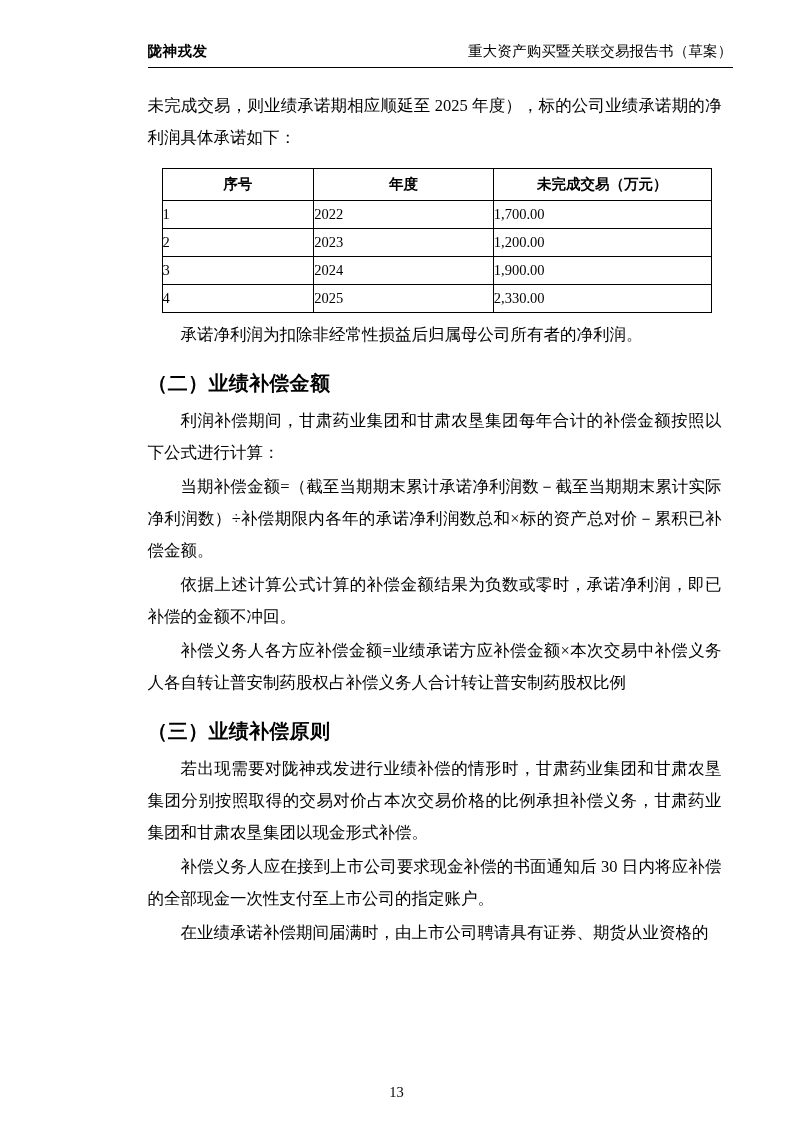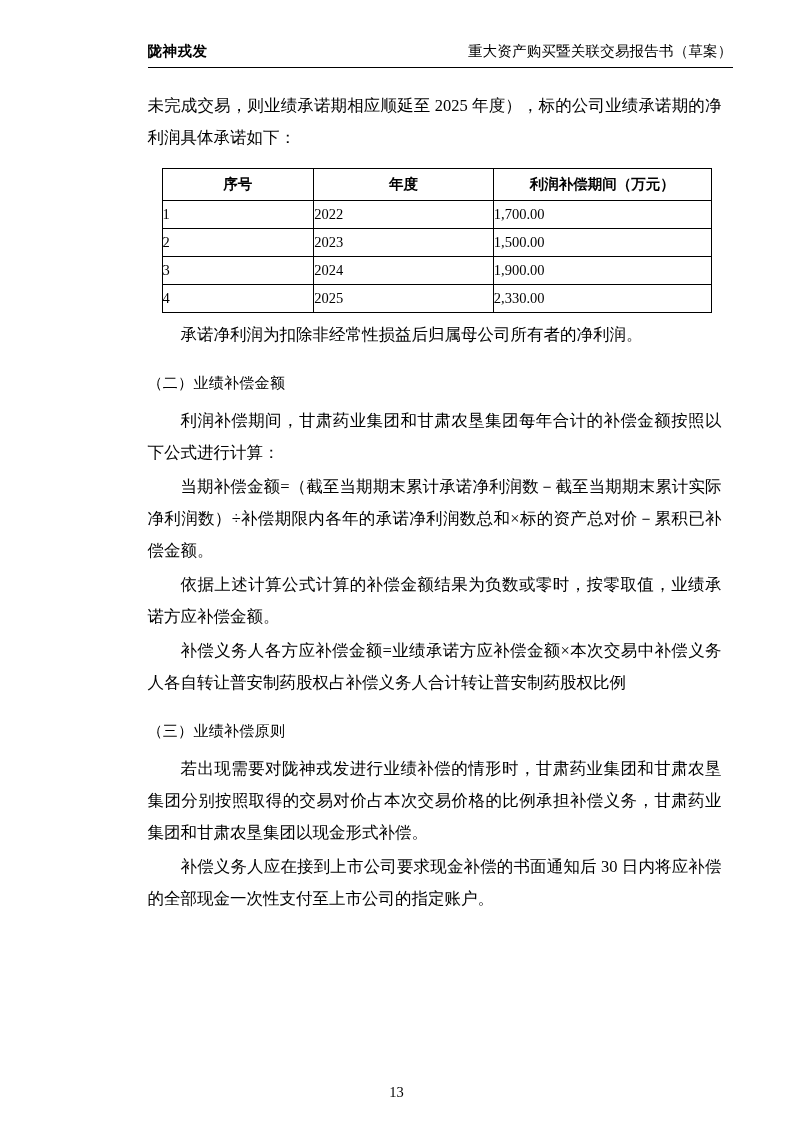--- a/index.html
+++ b/index.html
@@ -51,22 +51,22 @@
     font-size: 16.5px;
     line-height: 32px;
     margin: 0 11px 2px 0;
     text-align: justify;
     text-justify: inter-ideograph;
   }
   p.indent {
     text-indent: 2em;
   }
   h3.section-head {
-    font-size: 15px;
-    font-weight: normal;
+    font-size: 20px;
+    font-weight: bold;
     line-height: 32px;
     margin: 16px 0 6px 0;
     letter-spacing: 0.3px;
   }
   
   table.promise-table {
     border-collapse: collapse;
     width: 550px;
     margin: 14px 0 6px 14px;
     font-size: 14.5px;
@@ -120,59 +120,60 @@
     <table class="promise-table">
       <colgroup>
           <col class="c1">
           <col class="c2">
           <col class="c3">
         </colgroup>
       <thead>
         <tr>
           <th>序号</th>
           <th>年度</th>
-          <th>利润补偿期间（万元）</th>
+          <th>未完成交易（万元）</th>
         </tr>
       </thead>
       <tbody>
         <tr>
           <td>1</td>
           <td>2022</td>
           <td>1,700.00</td>
         </tr>
         <tr>
           <td>2</td>
           <td>2023</td>
-          <td>1,500.00</td>
+          <td>1,200.00</td>
         </tr>
         <tr>
           <td>3</td>
           <td>2024</td>
           <td>1,900.00</td>
         </tr>
         <tr>
           <td>4</td>
           <td>2025</td>
           <td>2,330.00</td>
         </tr>
       </tbody>
     </table>
 
     <p class="body-text indent">承诺净利润为扣除非经常性损益后归属母公司所有者的净利润。</p>
 
     <h3 class="section-head">（二）业绩补偿金额</h3>
     <p class="body-text indent">利润补偿期间，甘肃药业集团和甘肃农垦集团每年合计的补偿金额按照以下公式进行计算：</p>
     <p class="body-text indent">当期补偿金额=（截至当期期末累计承诺净利润数－截至当期期末累计实际净利润数）÷补偿期限内各年的承诺净利润数总和×标的资产总对价－累积已补偿金额。</p>
-    <p class="body-text indent">依据上述计算公式计算的补偿金额结果为负数或零时，按零取值，业绩承诺方应补偿金额。</p>
+    <p class="body-text indent">依据上述计算公式计算的补偿金额结果为负数或零时，承诺净利润，即已补偿的金额不冲回。</p>
     <p class="body-text indent">补偿义务人各方应补偿金额=业绩承诺方应补偿金额×本次交易中补偿义务人各自转让普安制药股权占补偿义务人合计转让普安制药股权比例</p>
 
     <h3 class="section-head">（三）业绩补偿原则</h3>
     <p class="body-text indent">若出现需要对陇神戎发进行业绩补偿的情形时，甘肃药业集团和甘肃农垦集团分别按照取得的交易对价占本次交易价格的比例承担补偿义务，甘肃药业集团和甘肃农垦集团以现金形式补偿。</p>
     <p class="body-text indent">补偿义务人应在接到上市公司要求现金补偿的书面通知后 30 日内将应补偿的全部现金一次性支付至上市公司的指定账户。</p>
 
+    <p class="body-text indent">在业绩承诺补偿期间届满时，由上市公司聘请具有证券、期货从业资格的</p>
 
   </div>
 
   <div class="footer">
     <span>13</span>
   </div>
 
 </div>
 
 </body></html>

